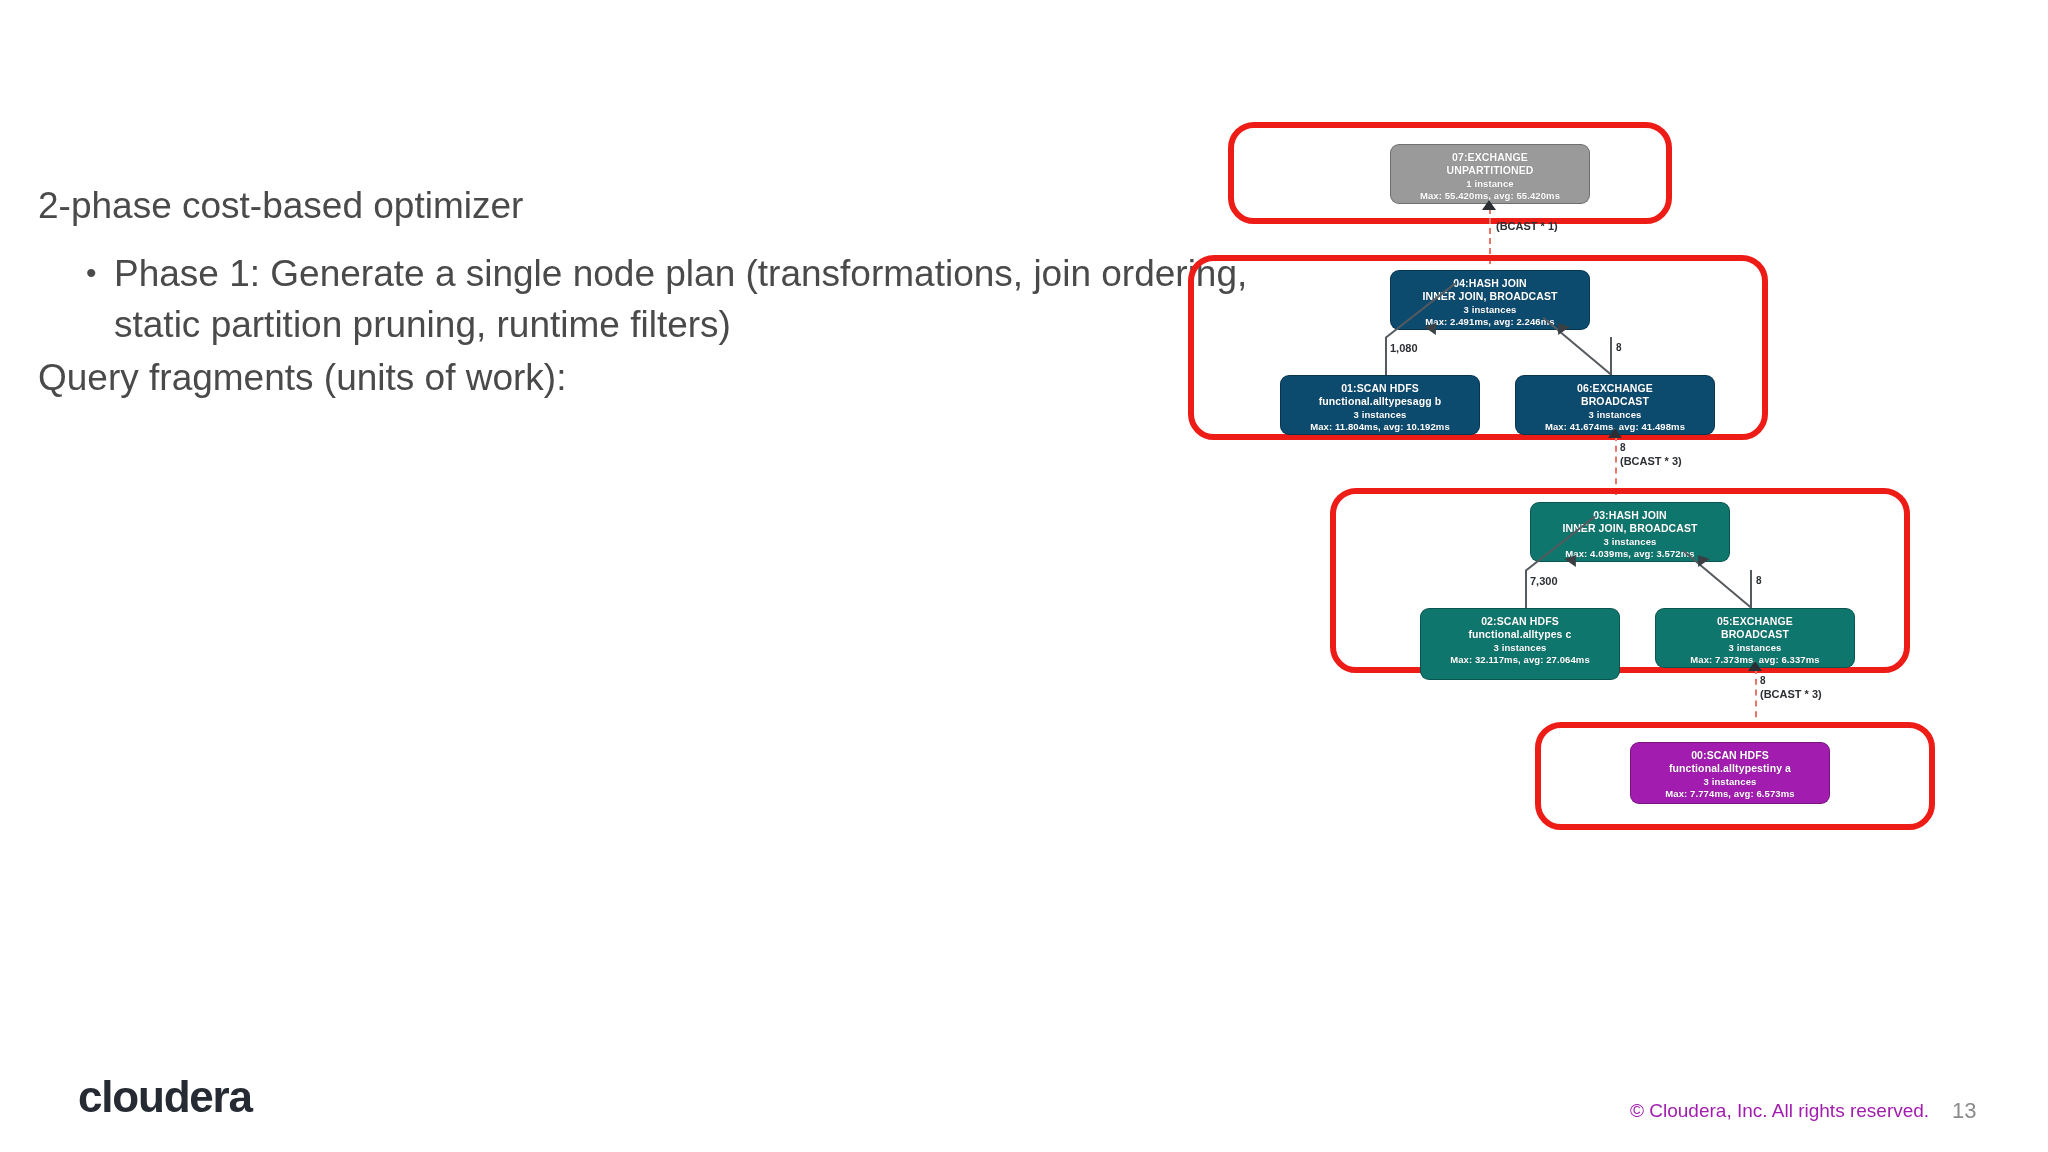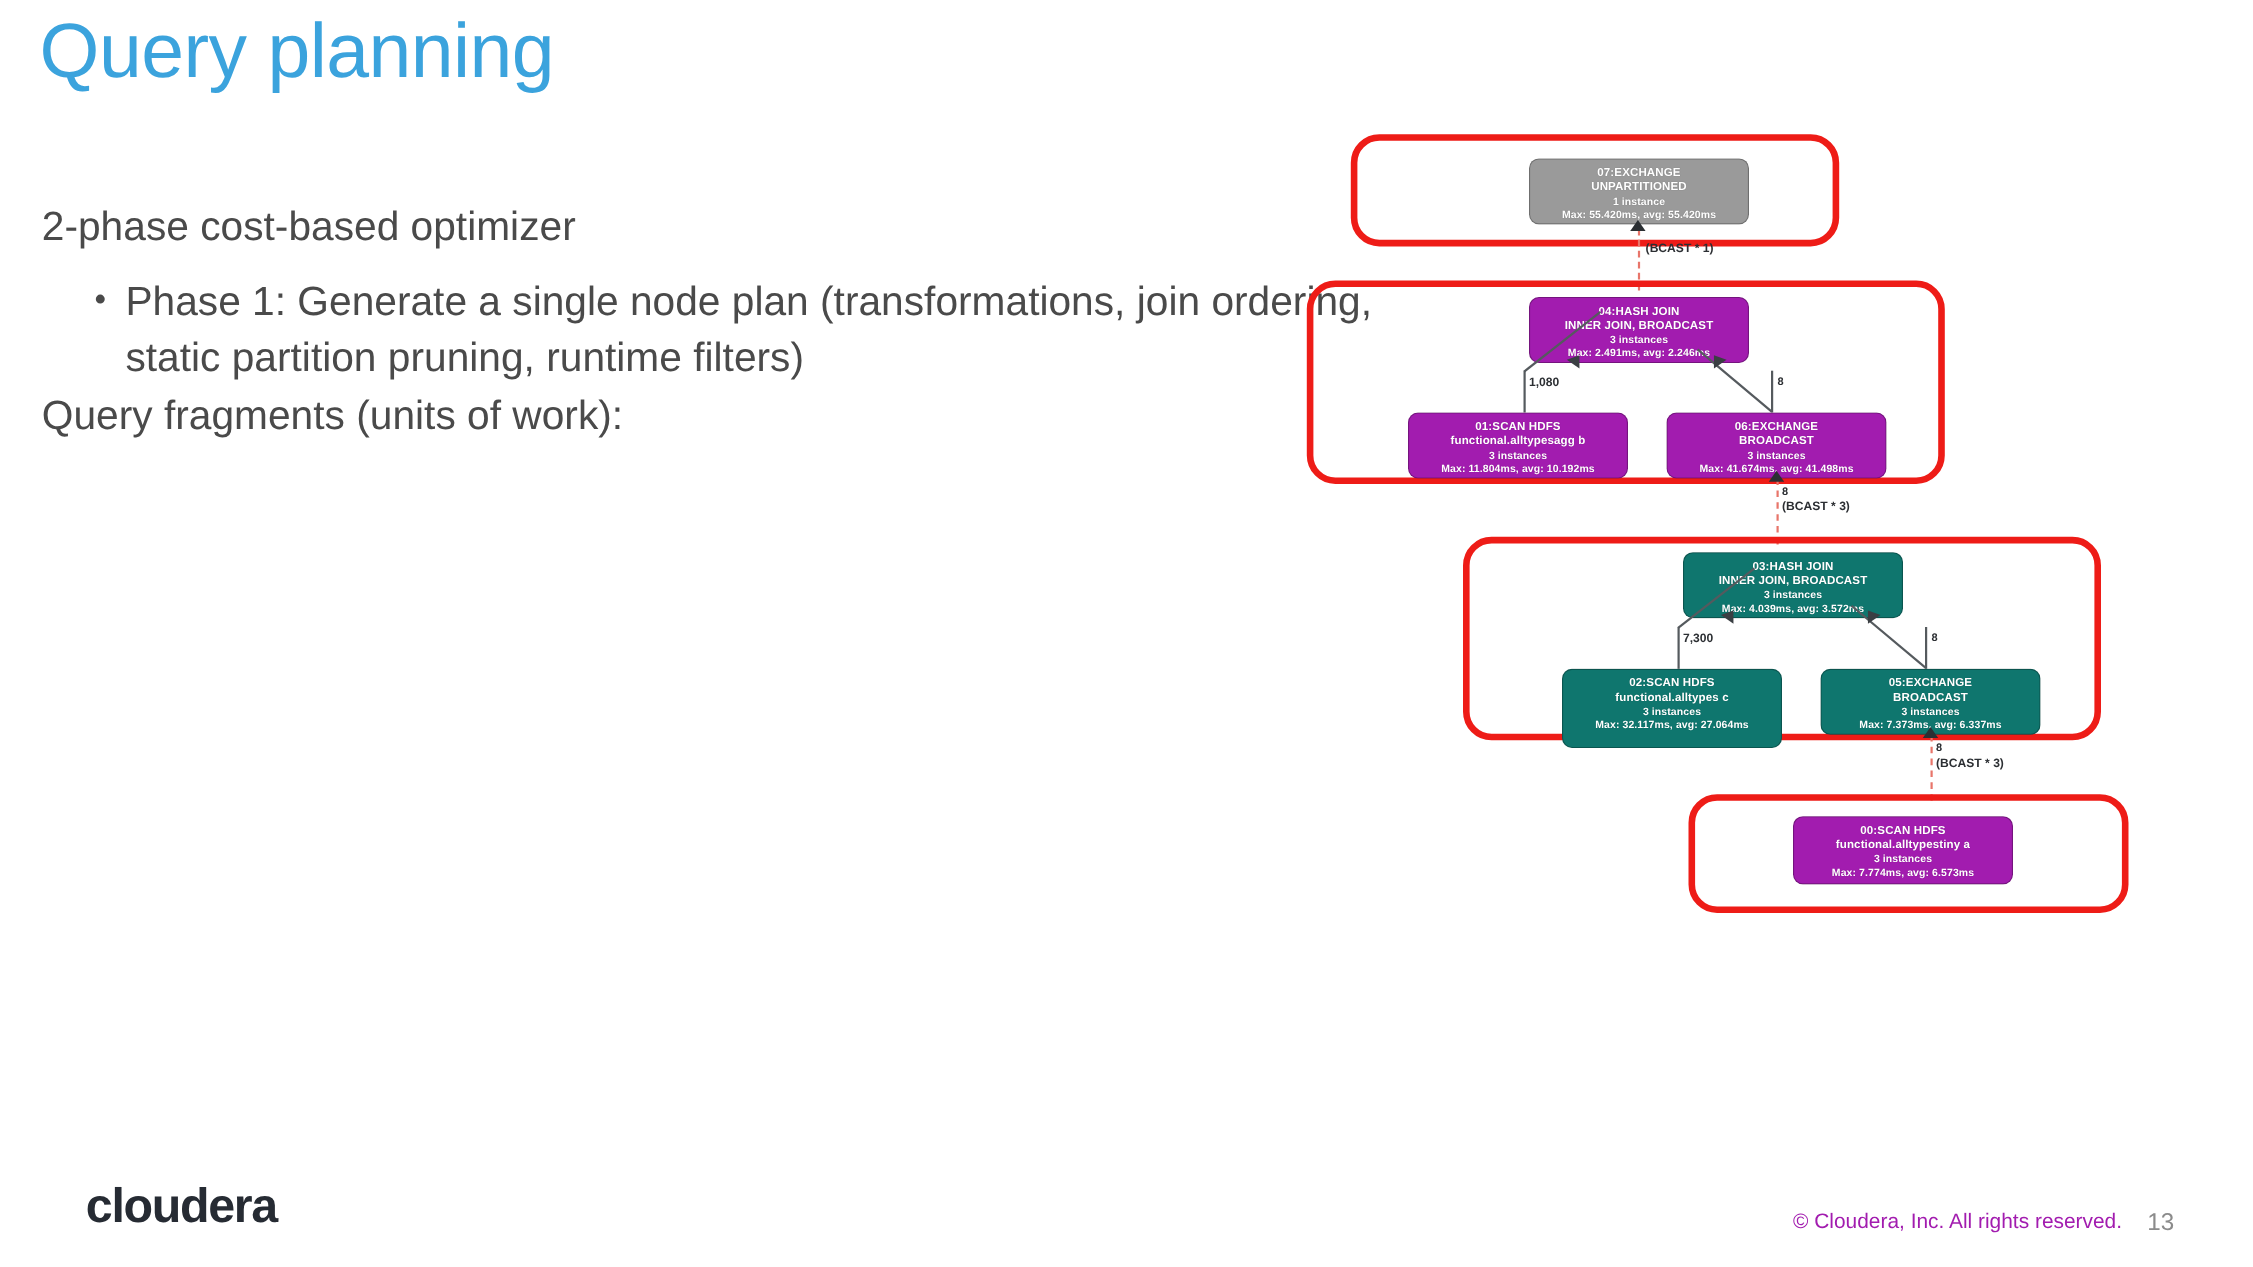--- a/index.html
+++ b/index.html
@@ -89,21 +89,21 @@
     padding: 6px 4px 5px 4px;
     letter-spacing: 0.1px;
     border: 1px solid rgba(0,0,0,0.28);
     text-shadow: 0 0 1px rgba(0,0,0,0.25);
     filter: blur(0.35px);
   }
   .node .ln { display: block; white-space: nowrap; }
   .node .ln.small { font-size: 9.5px; font-weight: bold; }
 
   .node.gray   { background: #9a9a9a; }
-  .node.orange { background: #a21caf; }
+  .node.orange { background: #0c4a6e; }
   .node.purple { background: #0f766e; }
   .node.maroon { background: #a21caf; }
 
   
   .edge {
     position: absolute;
     background: #555a5e;
   }
   .edge.v { width: 2px; }
   .edge.diag { height: 2px; transform-origin: 0 0; }
@@ -150,21 +150,20 @@
     left: 1952px; top: 1098px;
     font-size: 22px;
     color: #8b8b8b;
   }
 </style>
 </head>
 <body>
 
 <div id="slide">
 
-  <div id="slide-title">Query planning</div>
 
   <div id="body-text">
     <p class="lead-line">2-phase cost-based optimizer</p>
     <ul class="bullets">
       <li>Phase 1: Generate a single node plan (transformations, join ordering, static partition pruning, runtime filters)</li>
     </ul>
     <p class="lead-line">Query fragments (units of work):</p>
   </div>
 
   <div id="diagram">

